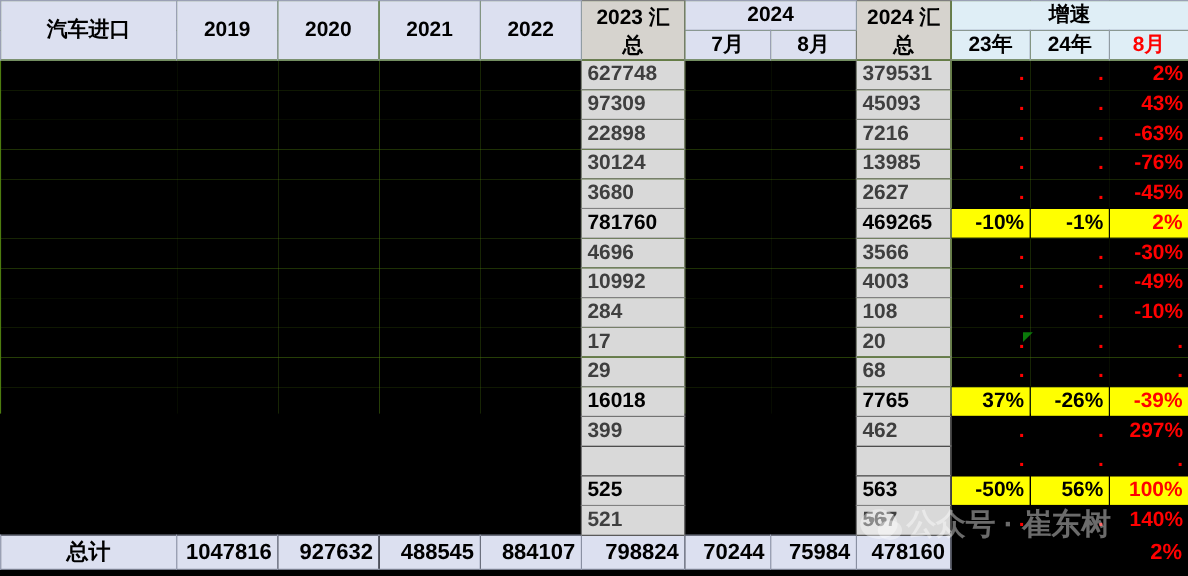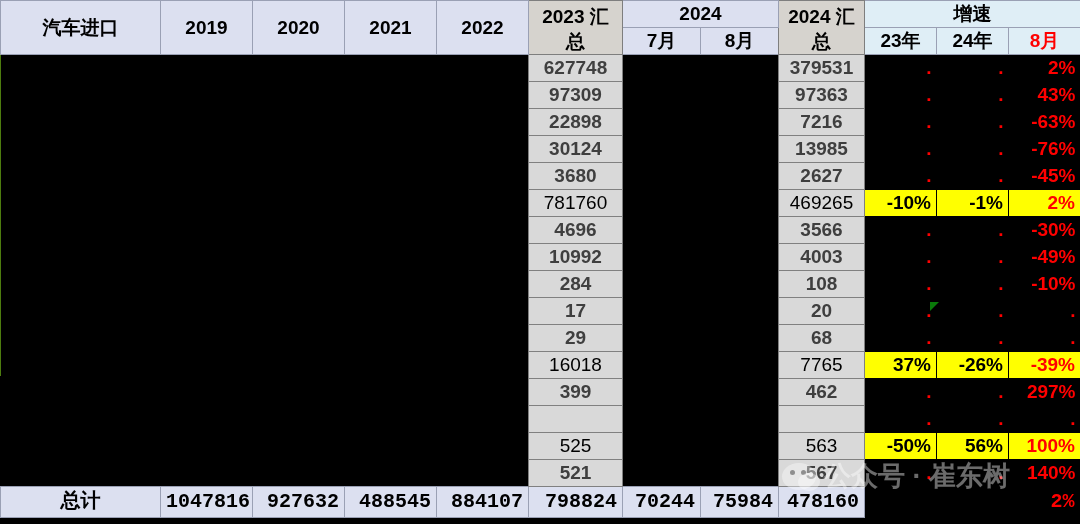--- a/index.html
+++ b/index.html
@@ -23,37 +23,37 @@
   }
   td.hdr-grey{background:#d6d3ce;border:1px solid #7e7e7e;}
   td.hdr-blue{background:#dfeef6;border:1px solid #9aa0b4;}
   td.hdr-tall{height:55px;line-height:55px;}
   td.hdr-half{height:28px;line-height:28px;}
   td.hdr-red{color:#ff0000;}
   
   td.void{background:#000;border:none;color:#000;}
   td.num{
     background:#d9d9d9;border:1px solid #808080;
-    text-align:center;color:#3f3f3f;font-weight:normal;
+    text-align:left;color:#3f3f3f;font-weight:normal;
     font-size:19px;
   }
-  td.num.bold{color:#000;font-weight:normal;}
+  td.num.bold{color:#000;font-weight:bold;}
   td.num.blank{color:transparent;}
   td.pct{
     background:#000;border:none;text-align:right;
     color:#ff0000;font-weight:bold;font-size:19px;
     padding-right:6px;
   }
   tr.hl td.pct{background:#ffff00;color:#000;border:1px solid #000;}
   tr.hl td.pct.red{color:#ff0000;}
   
   tr.total td{
     background:#dce0f0;border:1px solid #9aa0b4;
     text-align:right;font-weight:bold;font-size:20px;color:#000;
-    height:30px;line-height:30px;font-family:Liberation Mono, monospace;
+    height:30px;line-height:30px;
   }
   tr.total td.label{text-align:center;}
   tr.total td.voidcell{background:#000;border:none;color:#ff0000;text-align:right;padding-right:6px;}
   tr.total td.voidcell.blank{color:transparent;}
   
   .flag{
     position:absolute;width:0;height:0;
     border-left:9px solid #0a7a0a;
     border-bottom:9px solid transparent;
     left:930px;top:302px;pointer-events:none;
@@ -146,21 +146,21 @@
         </tr>
         <tr>
           <td class="void"></td>
           <td class="void"></td>
           <td class="void"></td>
           <td class="void"></td>
           <td class="void"></td>
           <td class="num">97309</td>
           <td class="void"></td>
           <td class="void"></td>
-          <td class="num">97363</td>
+          <td class="num">45093</td>
           <td class="pct blank">.</td>
           <td class="pct blank">.</td>
           <td class="pct red">43%</td>
         </tr>
         <tr>
           <td class="void"></td>
           <td class="void"></td>
           <td class="void"></td>
           <td class="void"></td>
           <td class="void"></td>

